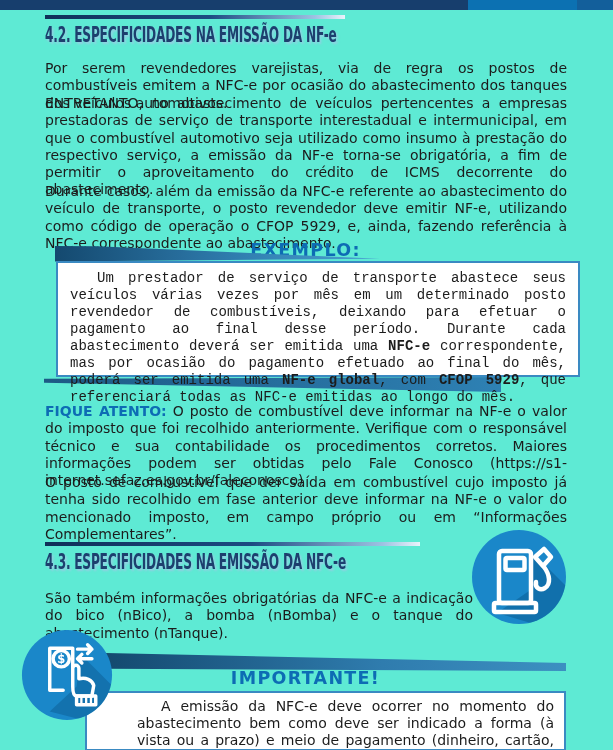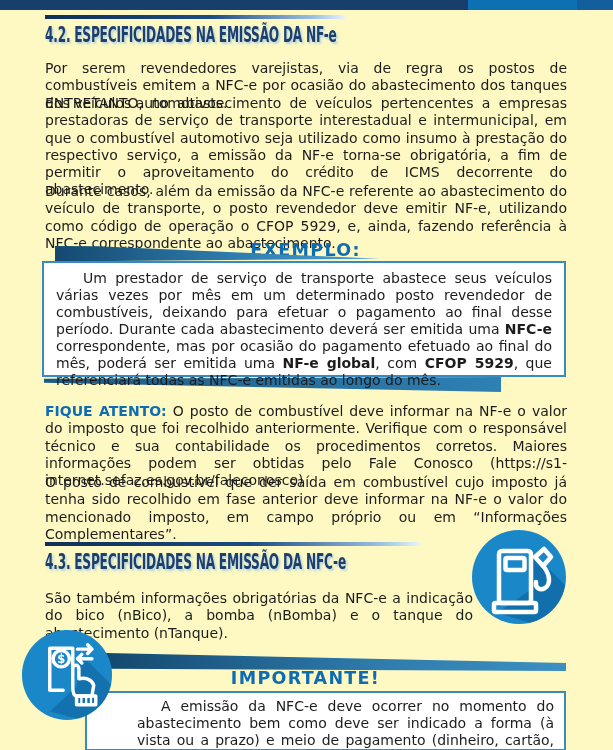--- a/index.html
+++ b/index.html
@@ -1,20 +1,20 @@
 <!DOCTYPE html>
 <html lang="pt"><head>
 <meta charset="utf-8">
 <style>
   * { box-sizing: border-box; margin: 0; padding: 0; }
   html,body { background:#fff; }
   .page {
     position: relative;
     width: 613px; height: 750px;
-    background: #fef9c3;
+    background: #5eead4;
     font-family: "DejaVu Sans", sans-serif;
     color: #1c1c1c;
     overflow: hidden;
   }
   
   .topbar {
     position:absolute; left:0; top:0; width:613px; height:10px;
     background: linear-gradient(90deg,
       #173e6d 0%, #173e6d 76.3%,
       #0c71b2 76.3%, #0c71b2 94.1%,
@@ -48,21 +48,21 @@
     font-size:17.5px; font-weight:bold; letter-spacing:1.3px;
     color:#0d6cb4;
   }
   
   .bluebox {
     position:absolute;
     border:2px solid #3a8ac2;
     background:#fff;
     z-index:2;
   }
-  .exbox { left:42px; top:261px; width:524px; height:116px; padding:7px 12px 6px 12px; }
+  .exbox { left:56px; top:261px; width:524px; height:116px; padding:7px 12px 6px 12px;font-family:Liberation Mono, monospace; }
   .exbox .boxp { position:static; width:100%; text-indent:27px; line-height:17px; }
   .bbox  { left:85px; top:671px; width:481px; height:60px; padding:5px 10px 4px 50px;margin-top:20px; }
   .bbox .boxp { position:static; width:100%; text-indent:24px; line-height:17px; }
   
   .wedge { position:absolute; z-index:1; }
   .w1 { left:55px; top:246px; width:325px; height:16px;
         background:linear-gradient(90deg,#14496f,#2f7cae 55%,#4aa2d2);
         clip-path:polygon(0 0, 13% 2%, 100% 80%, 0 97%); }
   .w2 { left:44px; top:377px; width:457px; height:15px;
         background:linear-gradient(90deg,#1d5a85,#2e81b4);

